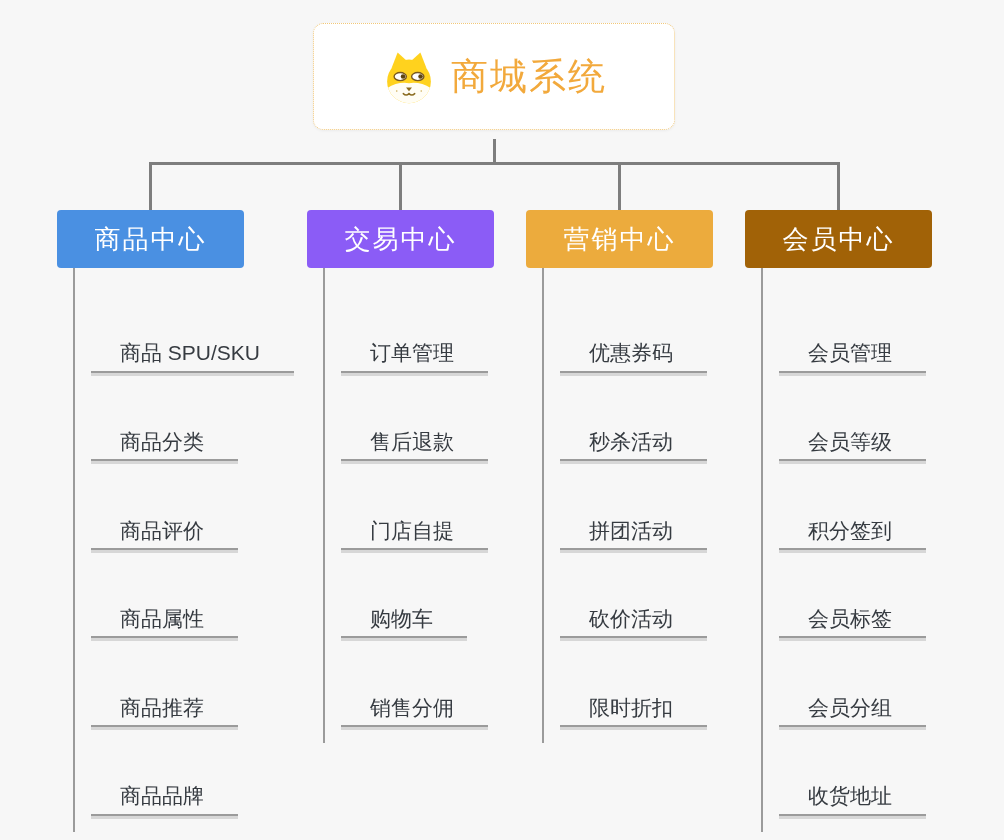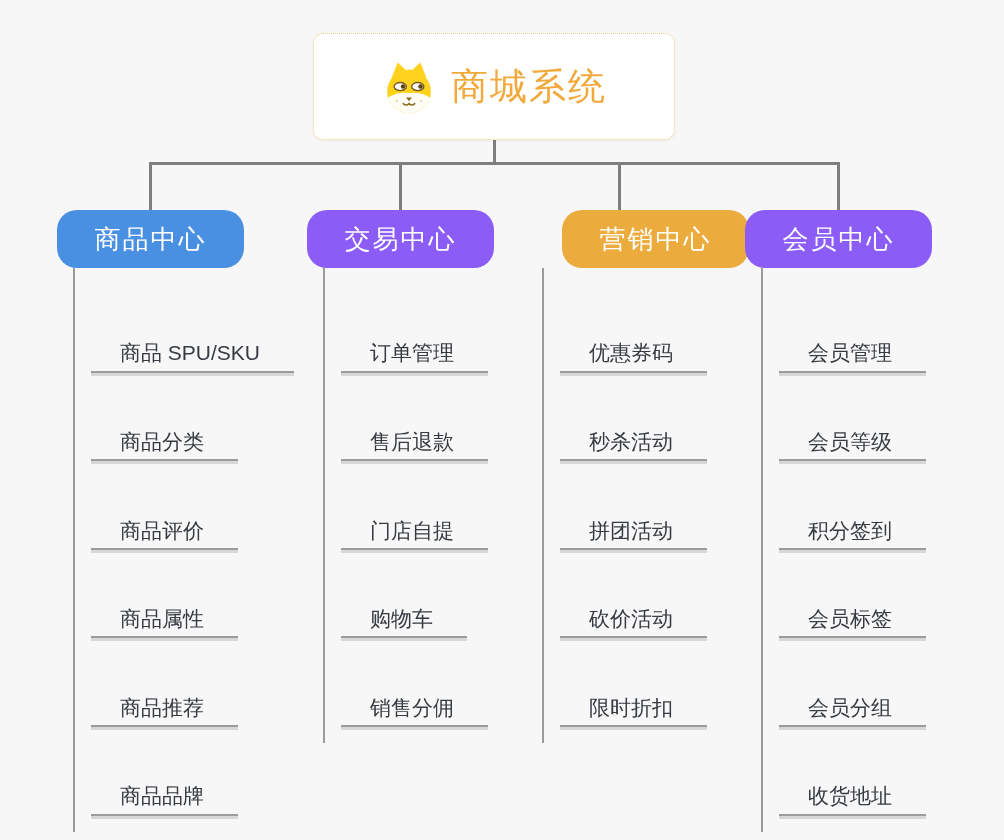--- a/index.html
+++ b/index.html
@@ -6,36 +6,36 @@
   .canvas{position:relative;width:1004px;height:840px;background:#f7f7f7;overflow:hidden;}
 
   
   .connector{position:absolute;background:#7e7e7e;}
   .root-stem{left:492.5px;top:139px;width:3px;height:24px;}
   .top-rail{left:148.5px;top:162px;width:691px;height:3px;}
   .drop{top:164px;width:3px;height:46px;}
 
   
   .root-node{
-    position:absolute;left:313px;top:33px;width:362px;height:107px;
+    position:absolute;left:313px;top:23px;width:362px;height:107px;
     background:#ffffff;border:1px dotted #f2c879;border-radius:10px;
     box-shadow:0 1px 3px rgba(0,0,0,0.05);
     display:flex;align-items:center;justify-content:center;gap:14px;
     box-sizing:border-box;
   }
   .root-title{
     color:#f2a93c;font-size:37px;letter-spacing:2px;line-height:1;
     font-weight:400;white-space:nowrap;
   }
   .root-icon{display:block;}
 
   
   .branch{position:absolute;top:210px;width:260px;}
   .branch-box{
-    width:187px;height:58px;border-radius:20px;
+    width:187px;height:58px;border-radius:4px;
     display:flex;align-items:center;justify-content:center;
     box-sizing:border-box;
   }
   .branch-label{color:#ffffff;font-size:26px;letter-spacing:2px;white-space:nowrap;}
   .branch-items{
     list-style:none;margin:0 0 0 16px;padding:16px;
     border-left:2px solid #9b9b9b;width:-moz-fit-content;width:fit-content;
   }
   .item{height:88.6px;display:flex;align-items:flex-end;}
   .item-label{
@@ -135,21 +135,21 @@
     <span class="item-label">购物车</span>
   </li>
 
   <li class="item">
     <span class="item-label">销售分佣</span>
   </li>
 </ul>
   </div>
 
   <div class="branch" style="left: 526px;">
-    <div class="branch-box" style="background: rgb(236, 171, 61); margin-left: 36px;">
+    <div class="branch-box" style="background: rgb(236, 171, 61);">
       <span class="branch-label">营销中心</span>
     </div>
     <ul class="branch-items">
   <li class="item">
     <span class="item-label">优惠券码</span>
   </li>
 
   <li class="item">
     <span class="item-label">秒杀活动</span>
   </li>
@@ -163,21 +163,21 @@
   </li>
 
   <li class="item">
     <span class="item-label">限时折扣</span>
   </li>
 
 </ul>
   </div>
 
   <div class="branch" style="left: 745px;">
-    <div class="branch-box" style="background: #8b5cf6;">
+    <div class="branch-box" style="background: #a16207;">
       <span class="branch-label">会员中心</span>
     </div>
     <ul class="branch-items">
   <li class="item">
     <span class="item-label">会员管理</span>
   </li>
 
   <li class="item">
     <span class="item-label">会员等级</span>
   </li>

